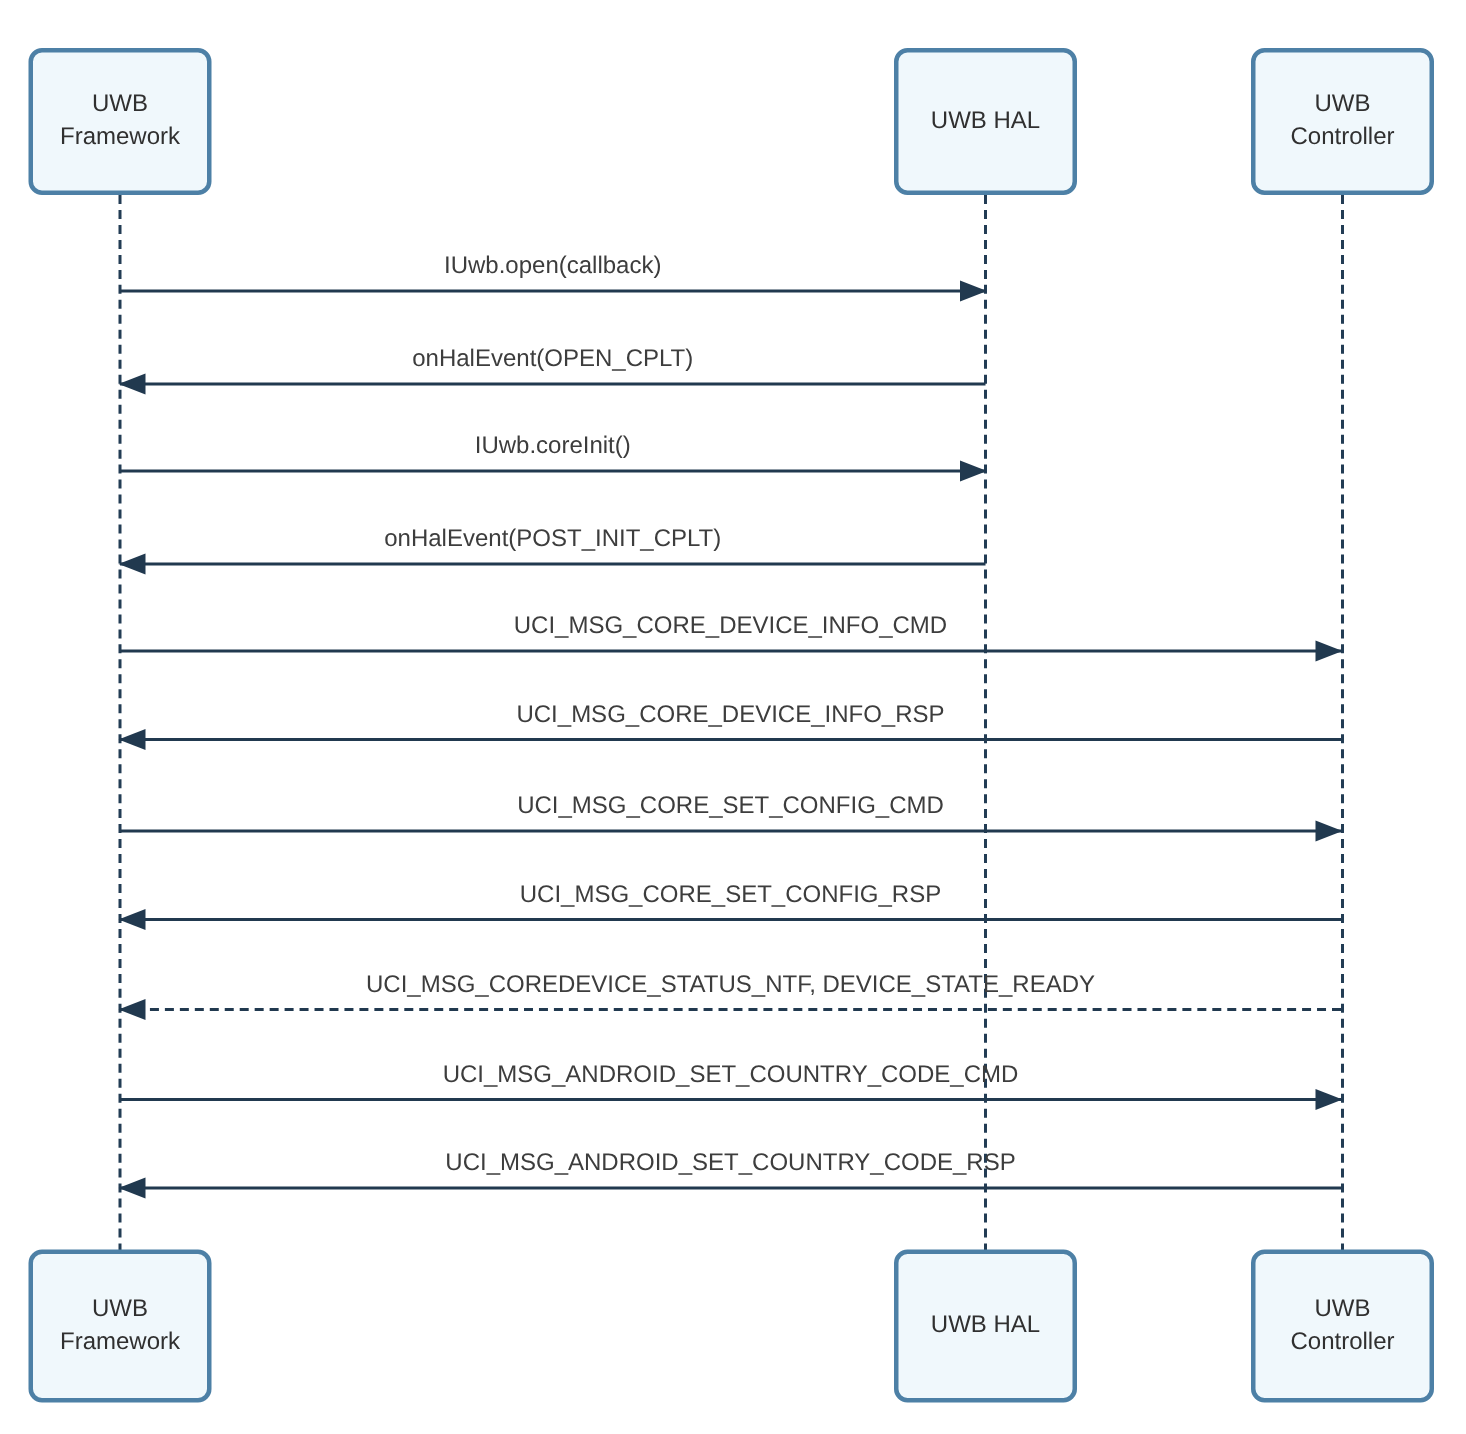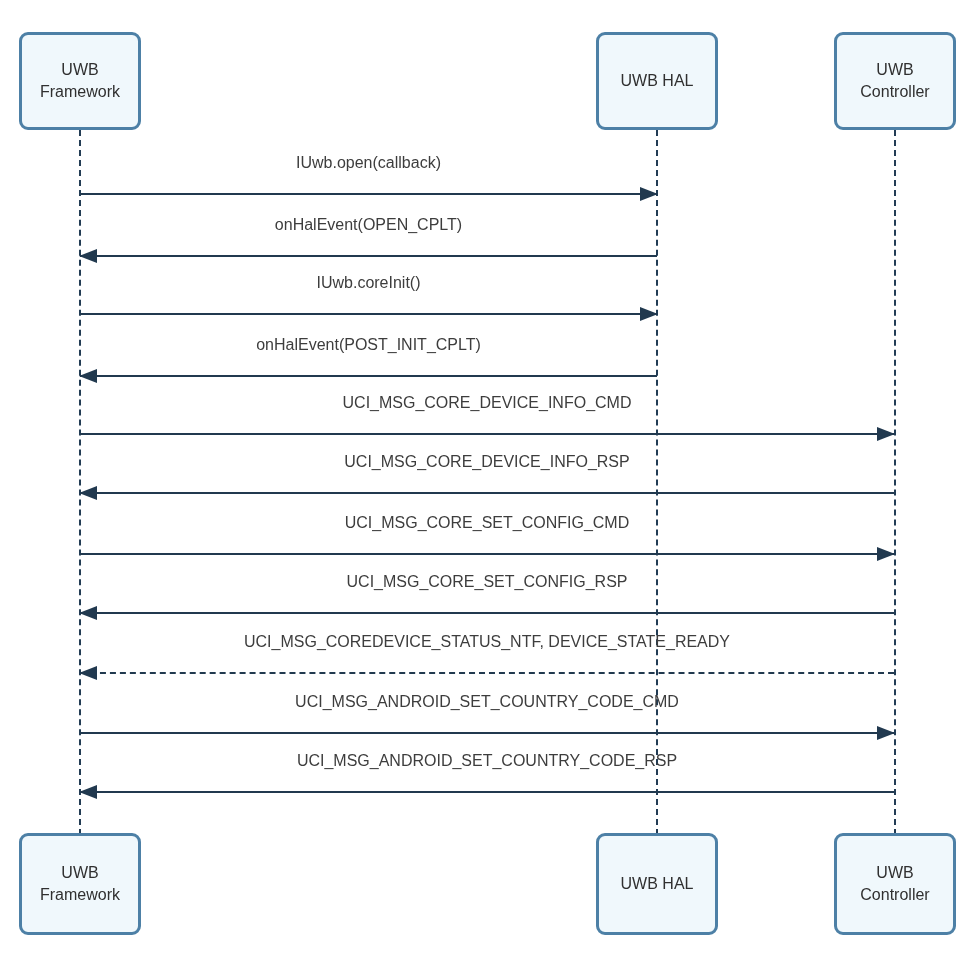--- a/index.html
+++ b/index.html
@@ -37,21 +37,21 @@
     position: absolute;
     top: 130px;
     height: 705px;
     width: 0;
     border-left: 2px dashed #223c54;
   }
   
   .message { position: absolute; height: 0; }
   .msg-label {
     position: absolute;
-    bottom: 21px;
+    bottom: 6px;
     left: 0;
     right: 0;
     text-align: center;
     font-size: 16px;
     color: #3d3d3d;
     white-space: nowrap;
   }
   .msg-line {
     position: absolute;
     left: 0;

